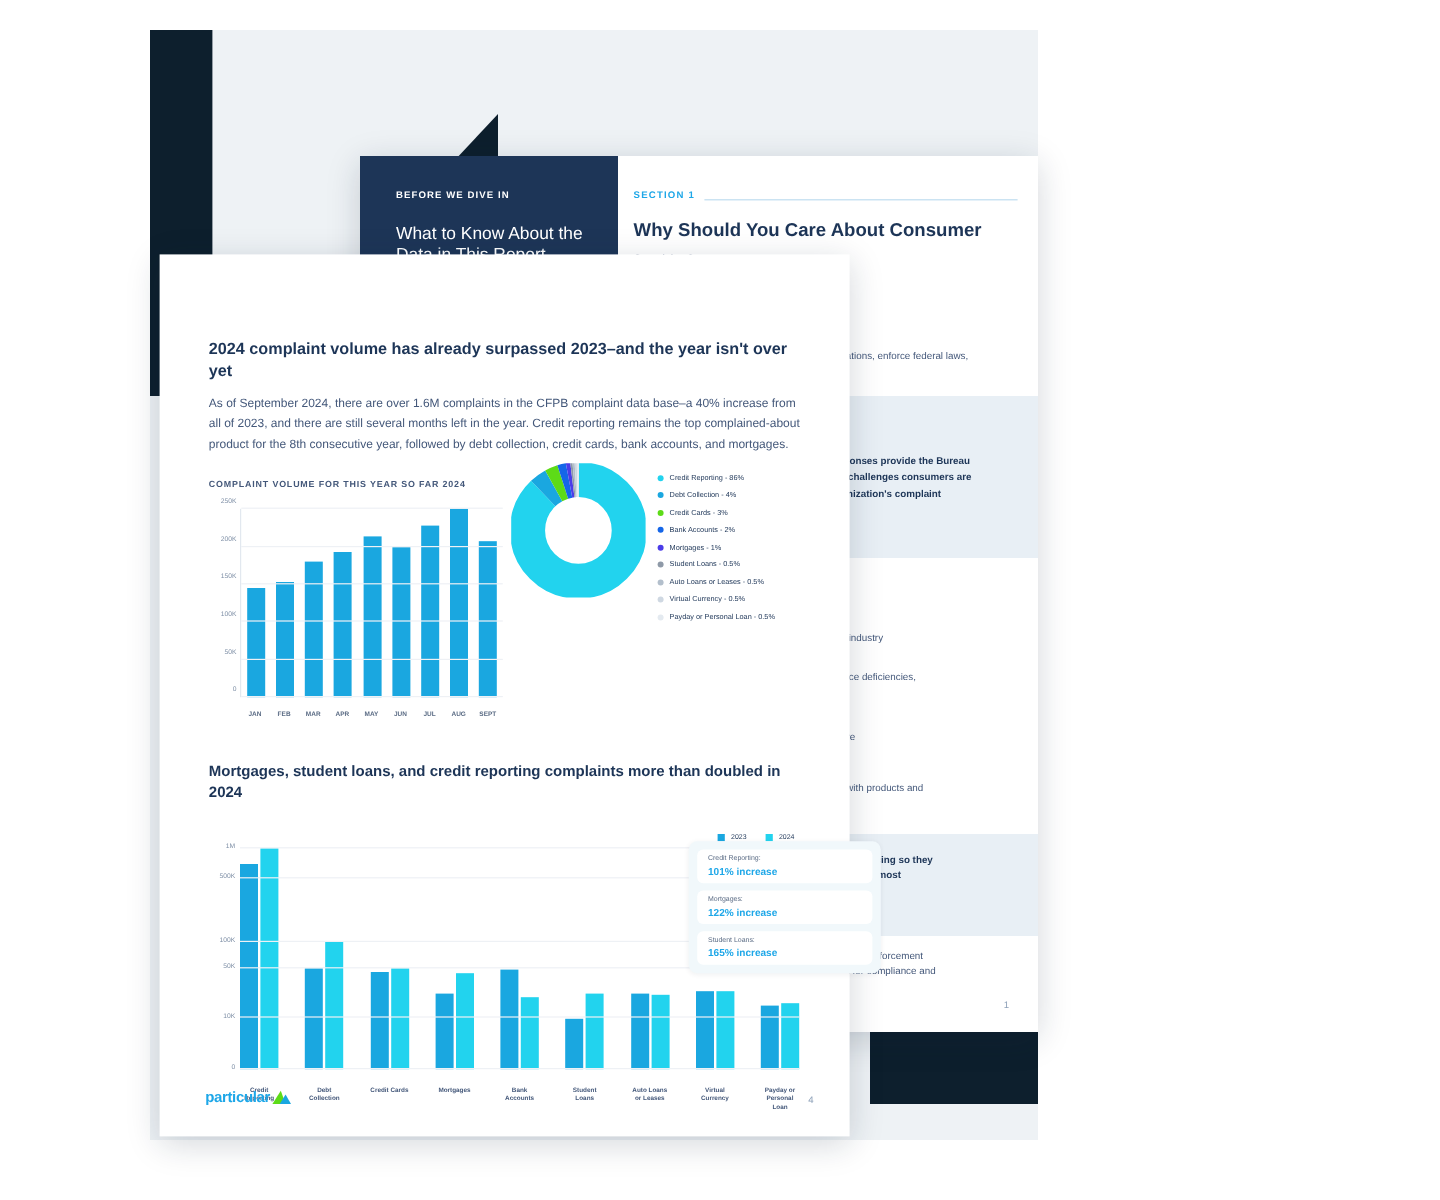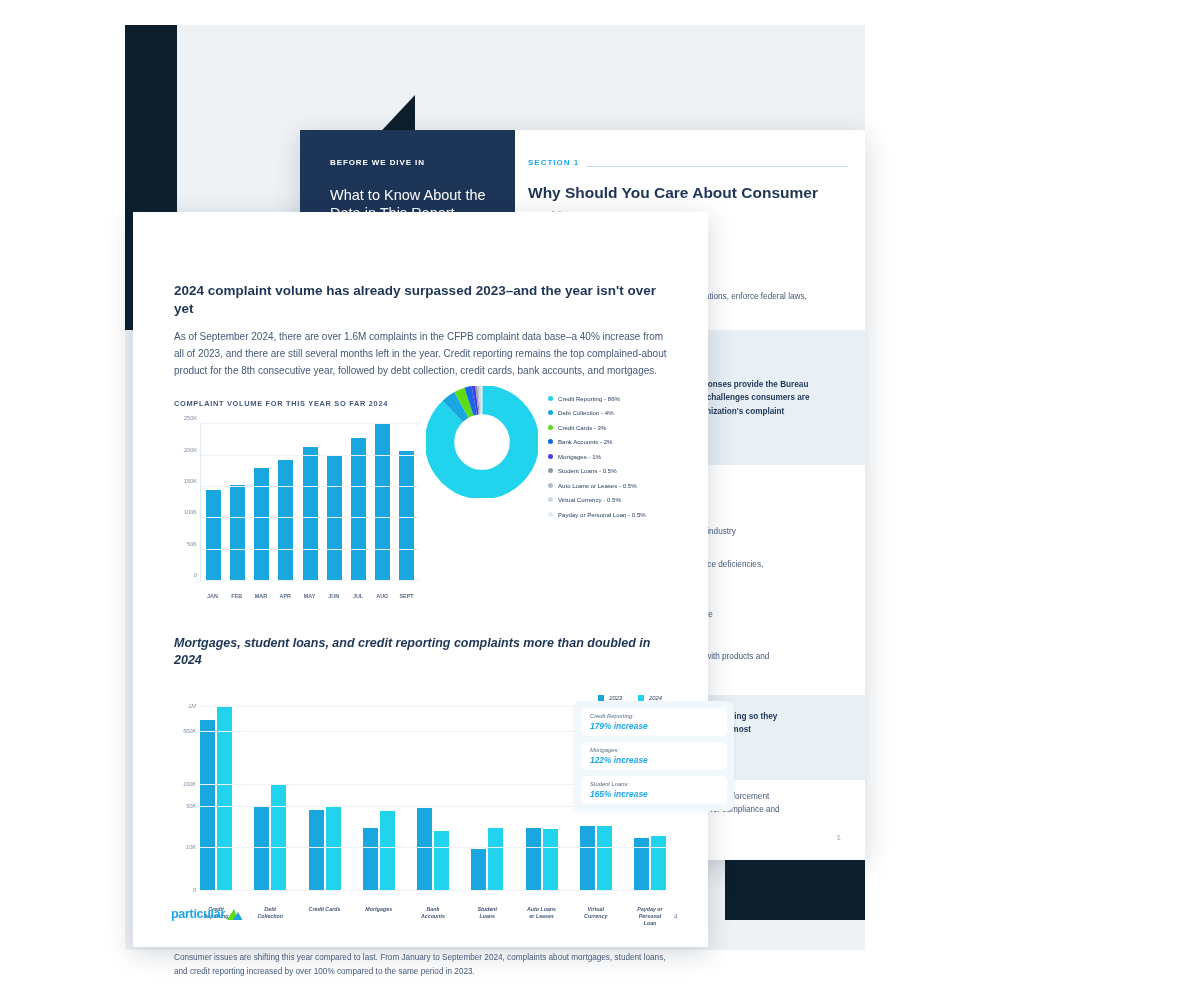--- a/index.html
+++ b/index.html
@@ -364,21 +364,21 @@
               <span class="leg-dot" style="background: rgb(207, 216, 226);"></span>
               <span class="leg-txt">Virtual Currency - 0.5%</span>
             </div>
             <div class="leg-row">
               <span class="leg-dot" style="background: rgb(228, 234, 240);"></span>
               <span class="leg-txt">Payday or Personal Loan - 0.5%</span>
             </div>
           </div>
       </div>
 
-      <div style="position:relative;font-style:italic;">
+      <div style="position:relative;">
         <div class="h-sec2">Mortgages, student loans, and credit reporting complaints more than doubled in 2024</div>
 
         <div class="c2-wrap">
           <div class="c2-legend" id="c2legend">
               <div class="c2-leg">
                 <span class="c2-sw" style="background: rgb(26, 167, 224);"></span>
                 <span class="c2-lt">2023</span>
               </div>
               <div class="c2-leg">
                 <span class="c2-sw" style="background: rgb(34, 211, 238);"></span>
@@ -451,35 +451,34 @@
               <div class="c2-xl">Bank Accounts</div>
               <div class="c2-xl">Student Loans</div>
               <div class="c2-xl">Auto Loans or Leases</div>
               <div class="c2-xl">Virtual Currency</div>
               <div class="c2-xl">Payday or Personal Loan</div>
             </div>
 
           <div class="callout">
             <div class="co-item">
               <div class="co-label">Credit Reporting:</div>
-              <div class="co-val">179% increase</div>
+              <div class="co-val">101% increase</div>
             </div>
             <div class="co-item">
               <div class="co-label">Mortgages:</div>
               <div class="co-val">122% increase</div>
             </div>
             <div class="co-item">
               <div class="co-label">Student Loans:</div>
               <div class="co-val">165% increase</div>
             </div>
           </div>
         </div>
       </div>
 
-      <div class="foot-para">Consumer issues are shifting this year compared to last. From January to September 2024, complaints about mortgages, student loans, and credit reporting increased by over 100% compared to the same period in 2023.</div>
     </div>
 
     <div class="fs-footer">
       <div class="logo">
         <span class="logo-txt">particular</span>
         <svg width="17" height="14" viewBox="0 0 17 14">
           <path d="M1 13 L8 2 L12 13 Z" fill="#5ddb17"></path>
           <path d="M7 13 L12 5 L16.5 13 Z" fill="#1aa7e0"></path>
         </svg>
       </div>

